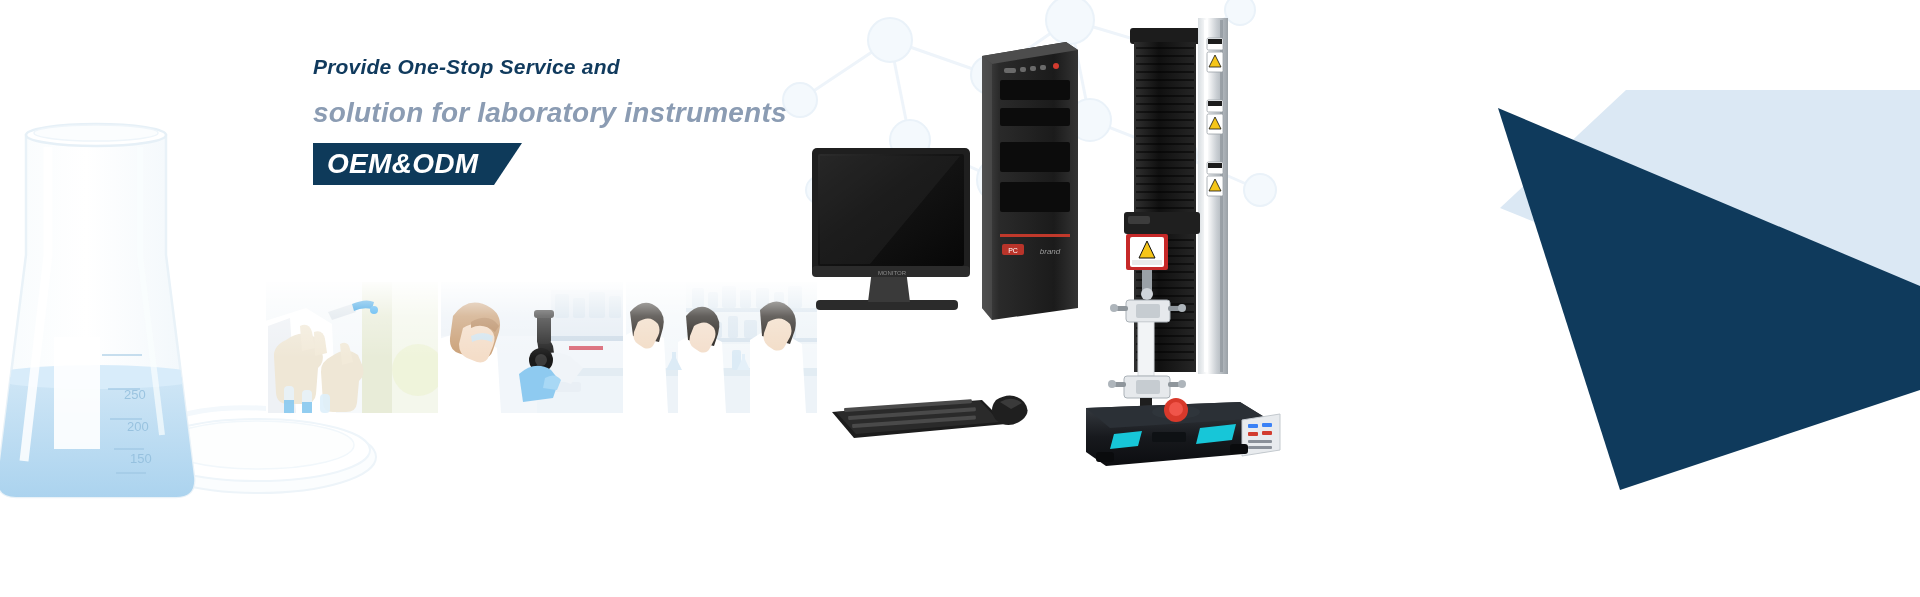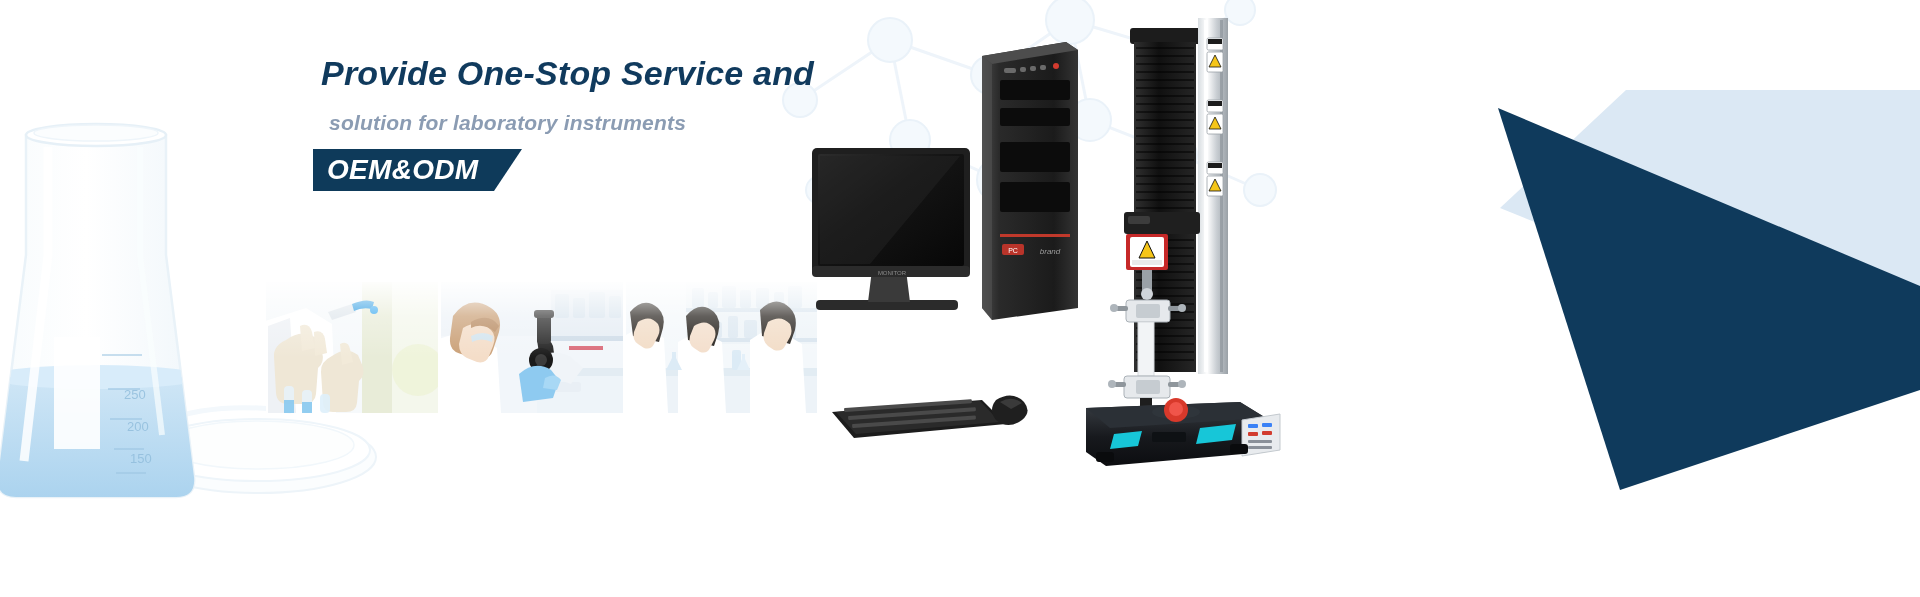--- a/index.html
+++ b/index.html
@@ -30,28 +30,28 @@
   .glassware{
     position:absolute;left:-10px;top:105px;width:420px;height:400px;
     pointer-events:none;
   }
 
   
   .headline{
     position:absolute;left:313px;top:56px;width:760px;
   }
   .line1{
-    font-size:34px;font-style:italic;font-weight:bold;
+    font-size:21px;font-style:italic;font-weight:bold;
     color:#103a5d;letter-spacing:.2px;line-height:1.0;
-    white-space:nowrap;margin:0 0 22px 8px;
+    white-space:nowrap;margin:0 0 22px 0;
   }
   .line2{
-    font-size:21px;font-style:italic;font-weight:bold;
+    font-size:28px;font-style:italic;font-weight:bold;
     color:#8b9cb3;letter-spacing:.2px;line-height:1.0;
-    white-space:nowrap;margin:0 0 16px 16px;
+    white-space:nowrap;margin:0 0 16px 0;
   }
   .badge-wrap{
     position:relative;display:inline-block;height:46px;
   }
   .badge{
     position:relative;display:flex;align-items:center;
     height:42px;padding:0 16px 0 14px;
     background:#0e3a5a;
     color:#ffffff;font-size:28px;font-style:italic;font-weight:bold;
     letter-spacing:.3px;white-space:nowrap;

